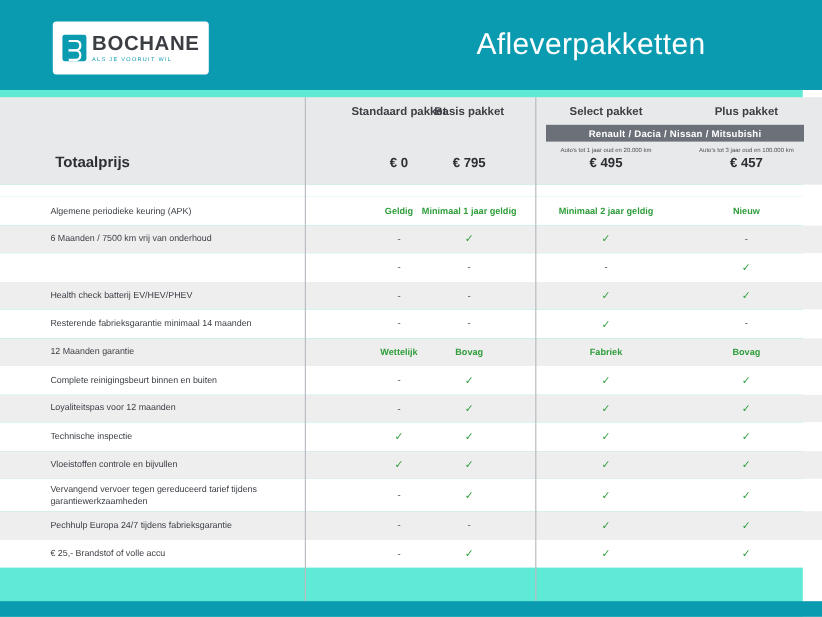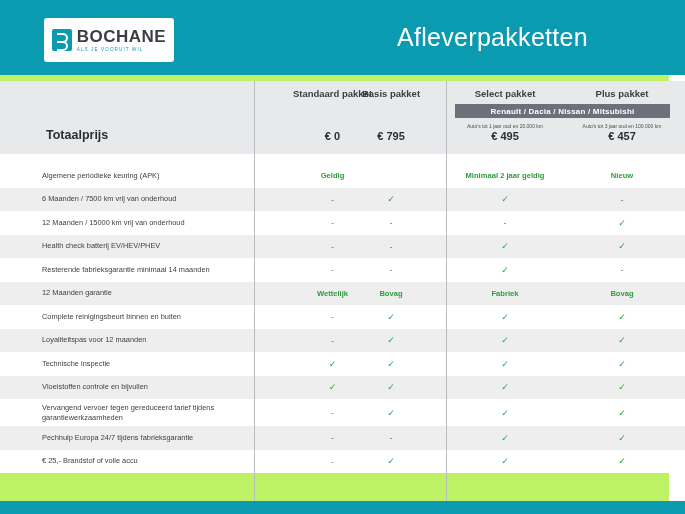--- a/index.html
+++ b/index.html
@@ -9,21 +9,21 @@
     height: 514px;
     background: #ffffff;
     font-family: "Liberation Sans", sans-serif;
     overflow: hidden;
   }
 
   .sheet {
     position: relative;
     width: 669px;
     height: 514px;
-    background: #bef264;
+    background: #5eead4;
   }
 
   
   .header {
     position: absolute;
     left: 0; top: 0;
     width: 685px; height: 75px;
     background: #0b9bb0;
   }
   .logo-box {
@@ -267,32 +267,32 @@
   <div class="price col-c2">€ 795</div>
   <div class="price col-c3">€ 495</div>
   <div class="price col-c4">€ 457</div>
 
   <div class="white-gap"></div>
 
   <div class="rows" id="rows-host">
       <div class="row">
         <div class="rlabel">Algemene periodieke keuring (APK)</div>
         <div class="cell col-c1 strong">Geldig</div>
+        <div class="cell col-c2 strong">Minimaal 1 jaar geldig</div>
         <div class="cell col-c3 strong">Minimaal 2 jaar geldig</div>
         <div class="cell col-c4 strong">Nieuw</div>
       </div>
       <div class="row alt">
         <div class="rlabel">6 Maanden / 7500 km vrij van onderhoud</div>
         <div class="cell col-c1 dash">-</div>
         <div class="cell col-c2 check">✓</div>
         <div class="cell col-c3 check">✓</div>
         <div class="cell col-c4 dash">-</div>
       </div>
       <div class="row">
-        <div class="rlabel">12 Maanden / 15000 km vrij van onderhoud</div>
         <div class="cell col-c1 dash">-</div>
         <div class="cell col-c2 dash">-</div>
         <div class="cell col-c3 dash">-</div>
         <div class="cell col-c4 check">✓</div>
       </div>
       <div class="row alt">
         <div class="rlabel">Health check batterij EV/HEV/PHEV</div>
         <div class="cell col-c1 dash">-</div>
         <div class="cell col-c2 dash">-</div>
         <div class="cell col-c3 check">✓</div>

